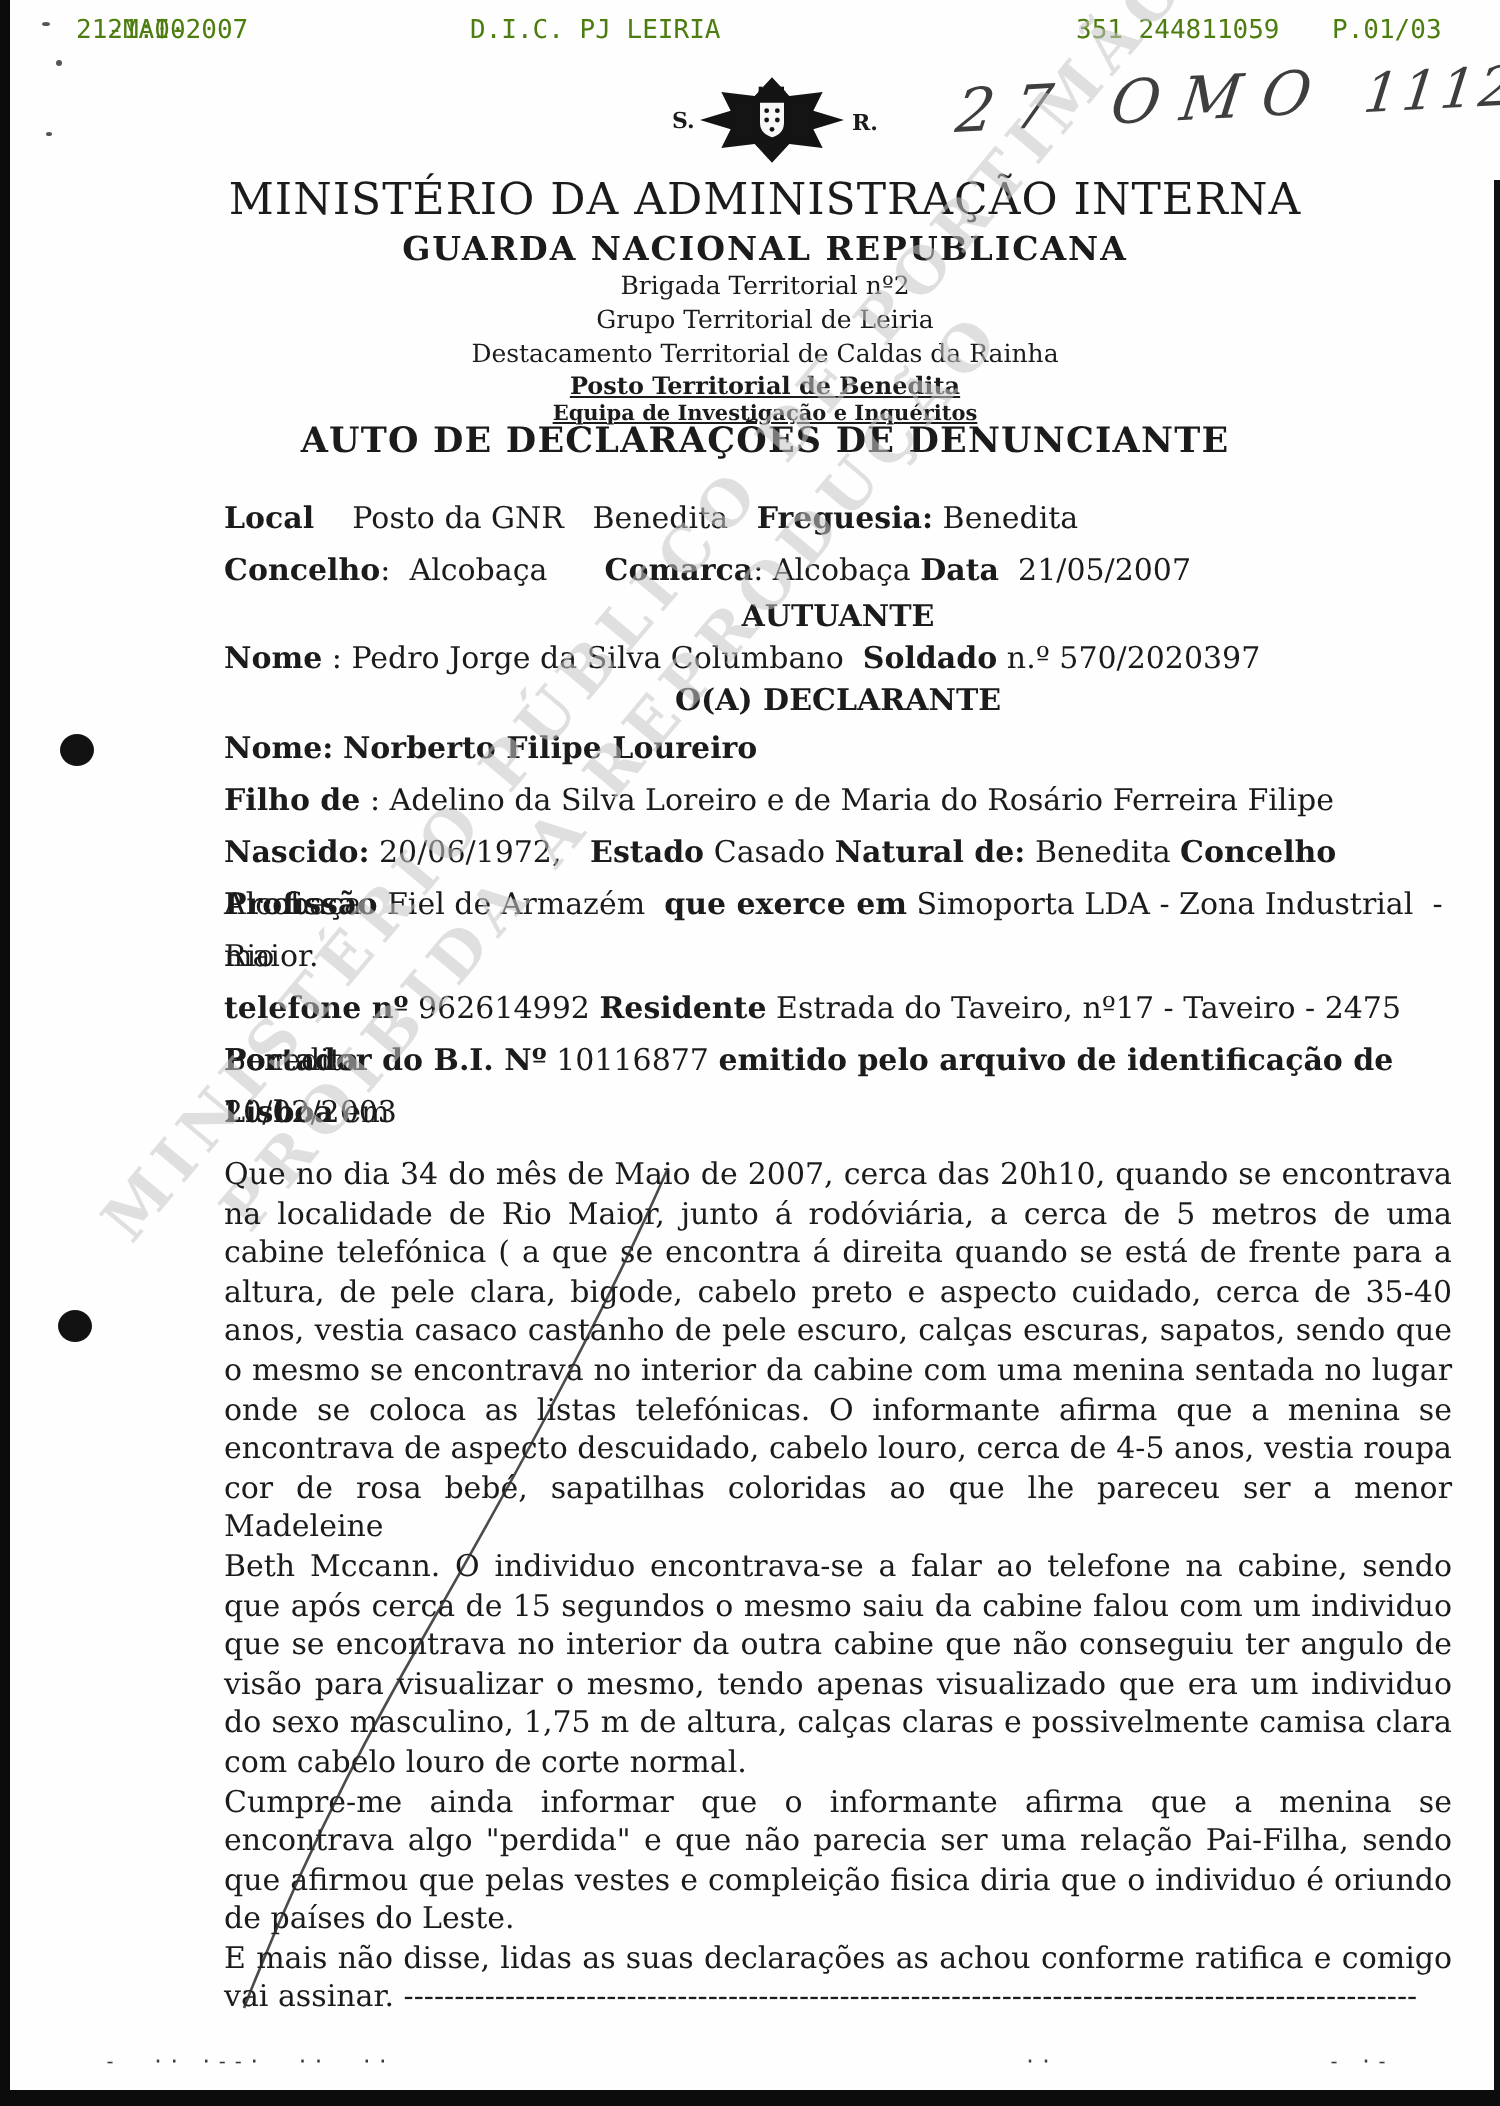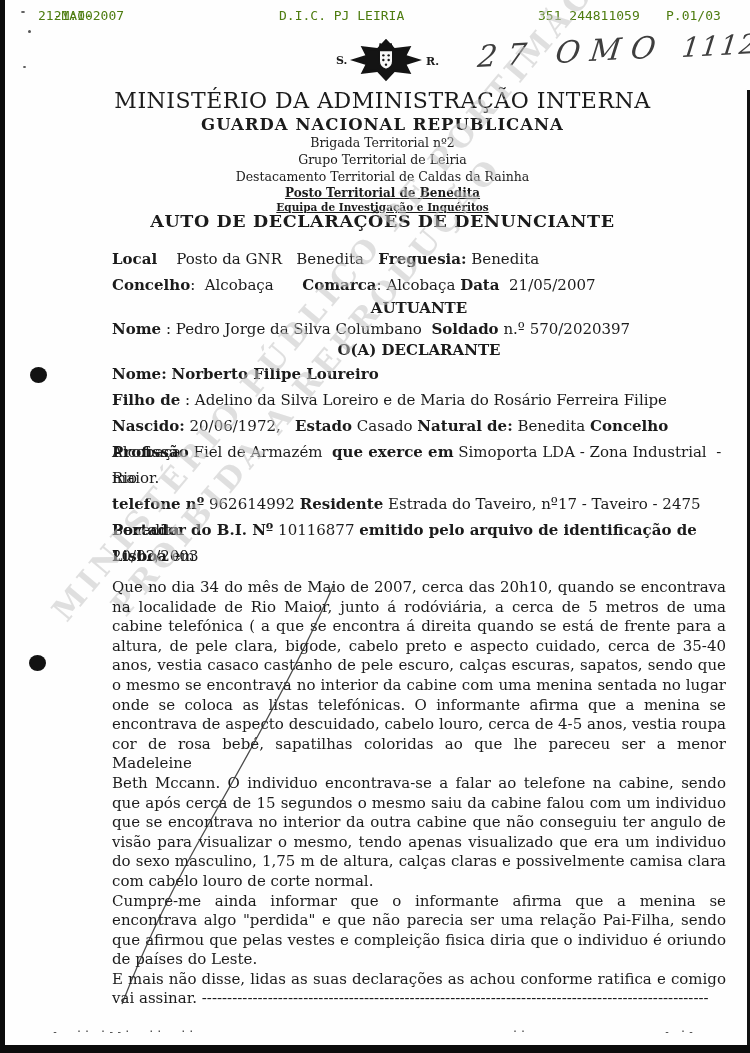--- a/index.html
+++ b/index.html
@@ -14,21 +14,21 @@
   .hole-dot{position:absolute;width:17px;height:16px;border-radius:50%;background:#121212;}
   .dot1{left:30px;top:367px;}
   .dot2{left:29px;top:655px;}
   .speck{position:absolute;background:#555;border-radius:50%;}
 
   
   .fax{position:absolute;top:8px;left:0;width:750px;height:16px;
     font-family:"DejaVu Sans Mono",monospace;font-size:13px;color:#4d7c0f;}
   .fax span{position:absolute;white-space:pre;}
   .fax .f-date{left:38px;}
-  .fax .f-sender{left:235px;margin-left:44px;}
+  .fax .f-sender{left:235px;}
   .fax .f-number{left:538px;}
   .fax .f-page{left:666px;}
 
   
   .handwrite{position:absolute;color:#2a2a2a;font-family:"DejaVu Serif",serif;
     font-style:italic;transform:rotate(-3deg) skewX(-10deg);opacity:.9;}
   .hw-note{left:478px;top:34px;font-size:30px;letter-spacing:10px;}
   .hw-number{left:682px;top:30px;font-size:27px;letter-spacing:2px;}
 
   

